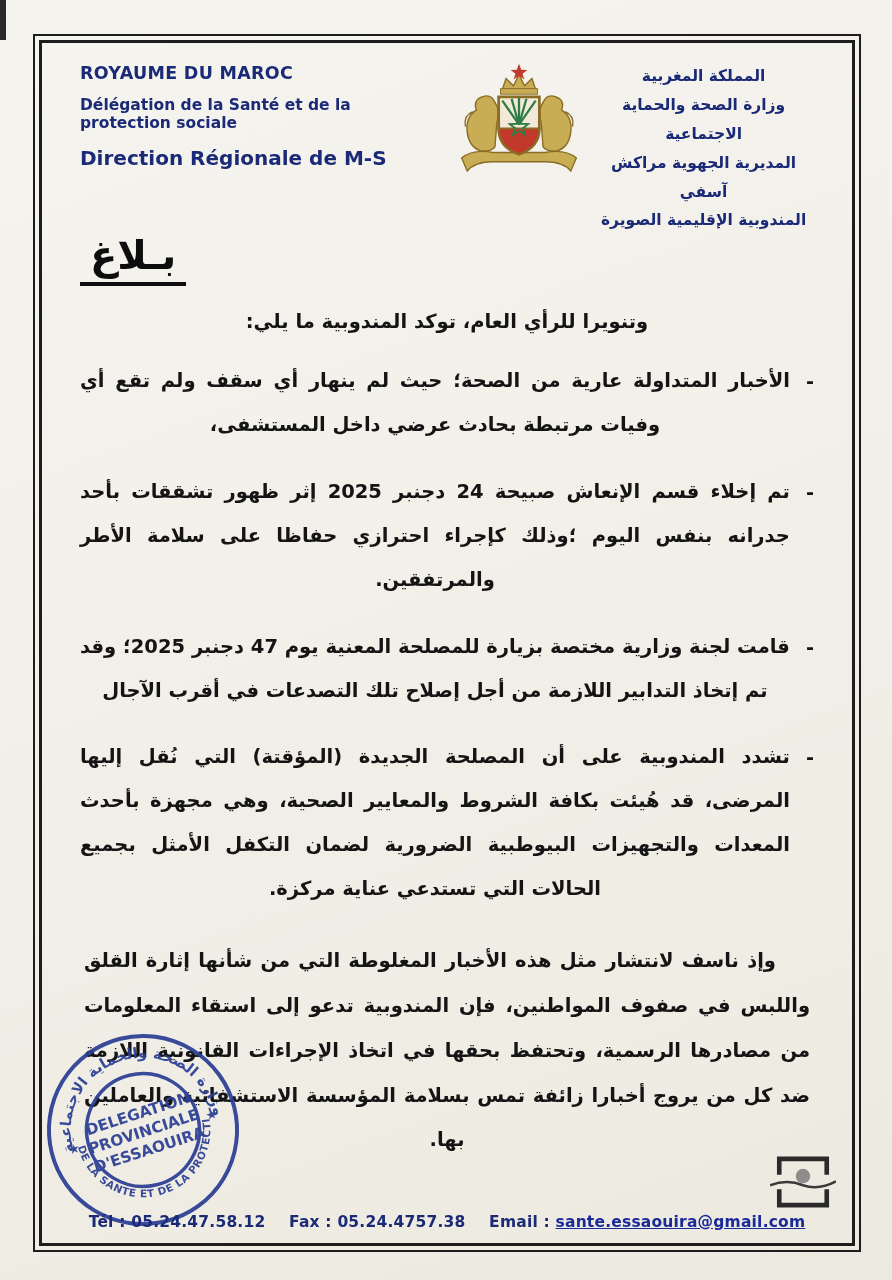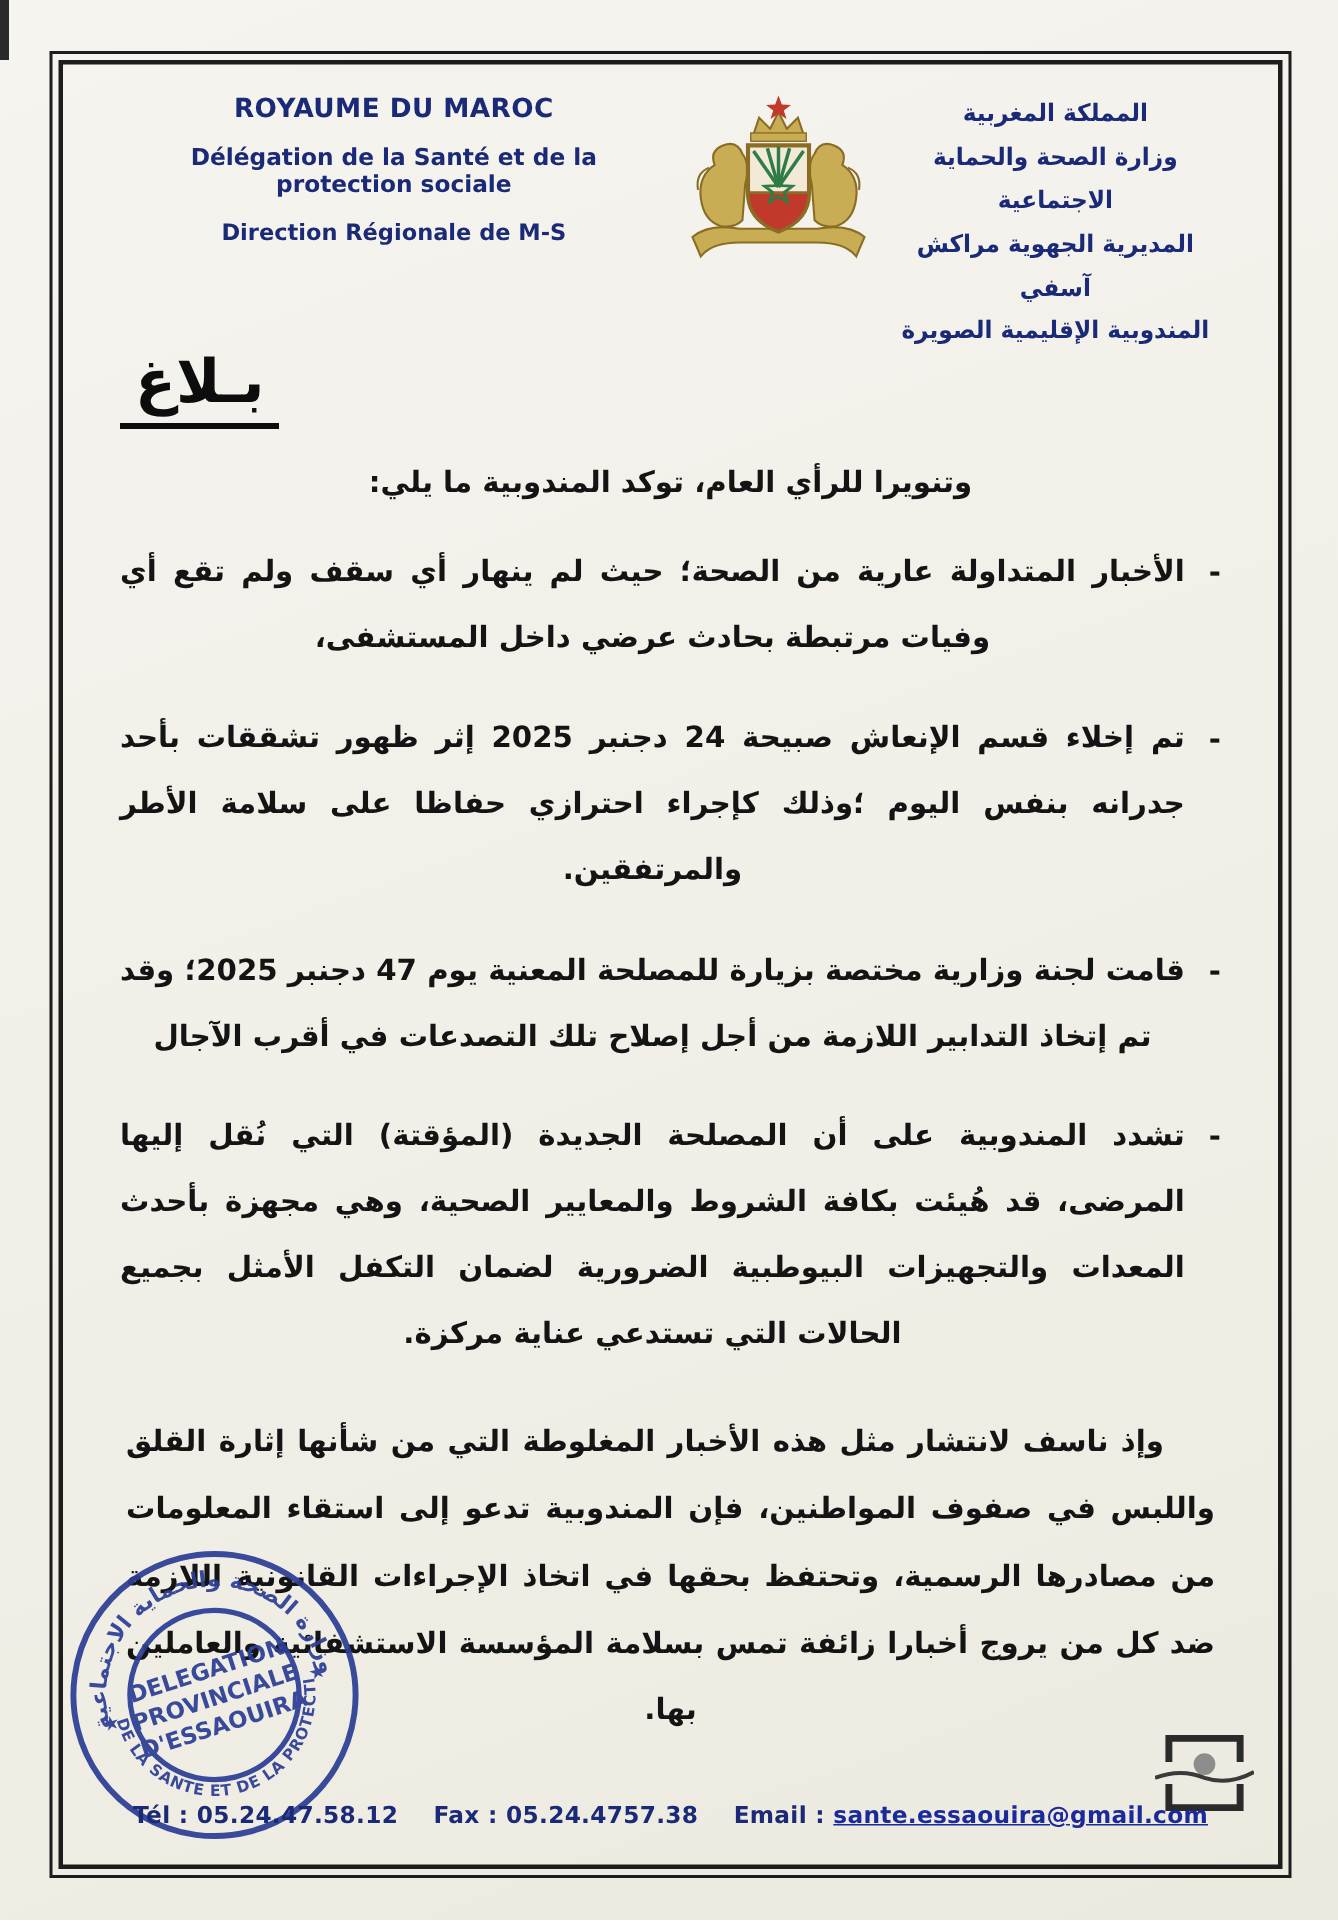--- a/index.html
+++ b/index.html
@@ -13,24 +13,24 @@
   .frame {
     position:absolute; left:33px; top:34px; width:828px; height:1218px;
     border:2px solid #1d1d1d; padding:4px;
   }
   .frame-inner {
     width:100%; height:100%; border:3px solid #1d1d1d; position:relative;
     padding:10px 38px 0 38px;
   }
   
   .header { display:flex; justify-content:space-between; align-items:flex-start; }
-  .hdr-fr { width:372px; text-align:center; color:#1b2a77; font-weight:bold; padding-top:10px; }
+  .hdr-fr { width:372px; color:#1b2a77; font-weight:bold; padding-top:10px; }
   .hdr-fr .l1{ font-size:17.5px; margin-bottom:13px; letter-spacing:.3px;}
   .hdr-fr .l2{ font-size:15.5px; margin-bottom:14px;}
-  .hdr-fr .l3{ font-size:15px; margin-bottom:14px;}
+  .hdr-fr .l3{ font-size:20px; margin-bottom:14px;}
   .hdr-fr .l4{ font-size:15px;}
   .hdr-arms { width:150px; display:flex; justify-content:center; padding-top:4px; }
   .hdr-ar {
     width:225px; text-align:center; color:#1b2a77; font-weight:bold;
     font-size:15.5px; line-height:1.8; padding-top:12px; direction:rtl;
     transform:scaleY(1.04);
   }
   
   .title-wrap{ text-align:left; }
   .title {
@@ -59,21 +59,21 @@
   }
   
   .dateline {
     position:absolute; top:1062px; left:190px; width:430px; direction:rtl;
     text-align:center; font-size:20px; font-weight:bold; color:#141414;
   }
   
   .corner-mark { position:absolute; right:16px; bottom:30px; width:66px; height:62px; }
   
   .footer {
-    position:absolute; bottom:24px; left:0; width:100%; text-align:center;
+    position:absolute; bottom:12px; left:0; width:100%; text-align:center;
     color:#1b2a77; font-weight:bold; font-size:15.5px; letter-spacing:.2px;
   }
   .footer .seg { margin:0 9px; }
   .footer a { color:#1b2a9a; text-decoration:underline; font-weight:bold; }
 </style>
 </head>
 <body>
 
 <div class="page">
   <div class="scan-edge-top"></div>

